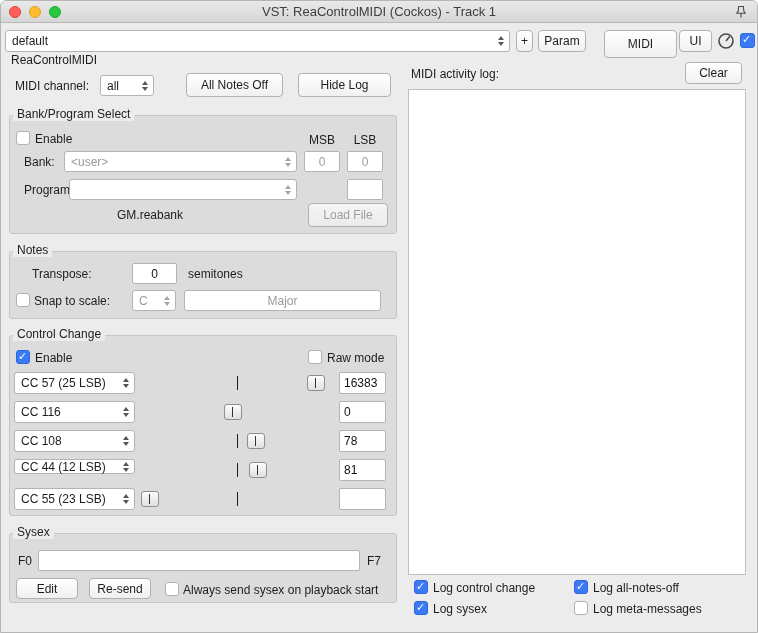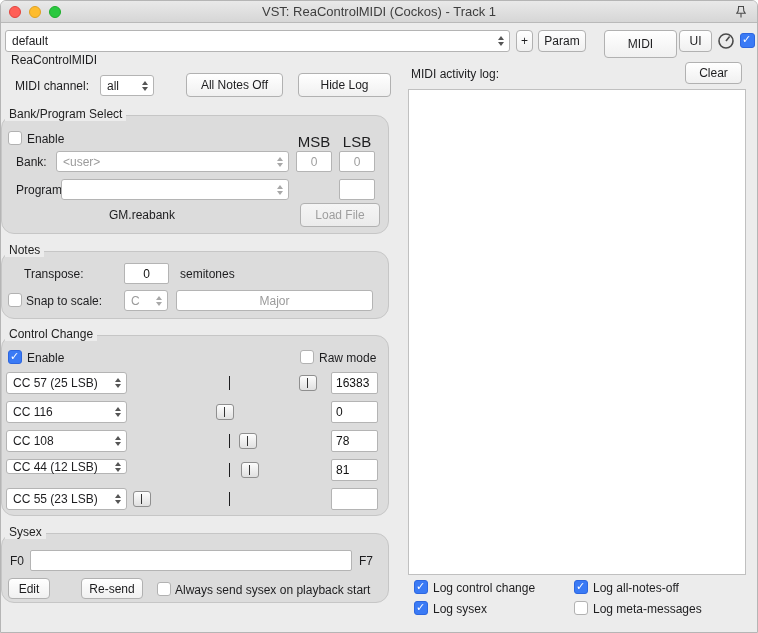--- a/index.html
+++ b/index.html
@@ -68,25 +68,25 @@
     color: #fff; font-size: 11px; font-weight: bold;
   }
   
   .lbl { position: absolute; white-space: nowrap; }
   .field {
     position: absolute; background: #fff; border: 1px solid #b4b4b4; border-radius: 2px;
     font-family: inherit; font-size: 12px; color: #111; padding: 0 4px; outline: none;
   }
   .field.center { text-align: center; }
   .field.disabled { color: #9e9e9e; }
-  .col-header { position: absolute; width: 36px; text-align: center; font-size: 15px; }
+  .col-header { position: absolute; width: 36px; text-align: center; font-size: 12px; }
   
   .group {
-    position: absolute; left: 0; width: 388px;
-    background: #dcdcdc; border: 1px solid #c6c6c6; border-radius: 13px;
+    position: absolute; left: 8px; width: 388px;
+    background: #dcdcdc; border: 1px solid #c6c6c6; border-radius: 3px;
   }
   .group-label {
     position: absolute; top: -9px; left: 3px;
     background: #ececec; padding: 0 4px; color: #222; white-space: nowrap;
   }
   
   .slider { position: absolute; height: 22px; }
   .slider .tick { position: absolute; left: 50%; top: 4px; width: 1px; height: 14px; background: #1d1d1f; }
   .slider .thumb {
     position: absolute; top: 3px; width: 18px; height: 16px;
@@ -253,21 +253,21 @@
       <span class="thumb" style="left: calc(5% - 9px);"></span>
     </div>
     <input class="field" style="left: 329px; top: 152px; width: 47px; height: 22px;" value="">
   </div>
 
   <div class="group" style="top:532px;height:70px">
     <span class="group-label">Sysex</span>
     <span class="lbl" style="left:8px;top:20px">F0</span>
     <input class="field" style="left: 28px; top: 16px; width: 322px; height: 21px;" value="">
     <span class="lbl" style="left:357px;top:20px">F7</span>
-    <button class="btn" style="left:6px;top:44px;width:42px;height:21px">Edit</button>
+    <button class="btn" style="left:6px;top:44px;width:62px;height:21px">Edit</button>
     <button class="btn" style="left:79px;top:44px;width:62px;height:21px">Re-send</button>
     <span class="checkbox" style="left:155px;top:48px"></span>
     <span class="lbl" style="left:173px;top:49px">Always send sysex on playback start</span>
   </div>
 
   <span class="lbl" style="left:410px;top:66px">MIDI activity log:</span>
   <button class="btn" style="left:684px;top:61px;width:57px;height:22px">Clear</button>
   <div class="logbox">
     <pre></pre>
   </div>

